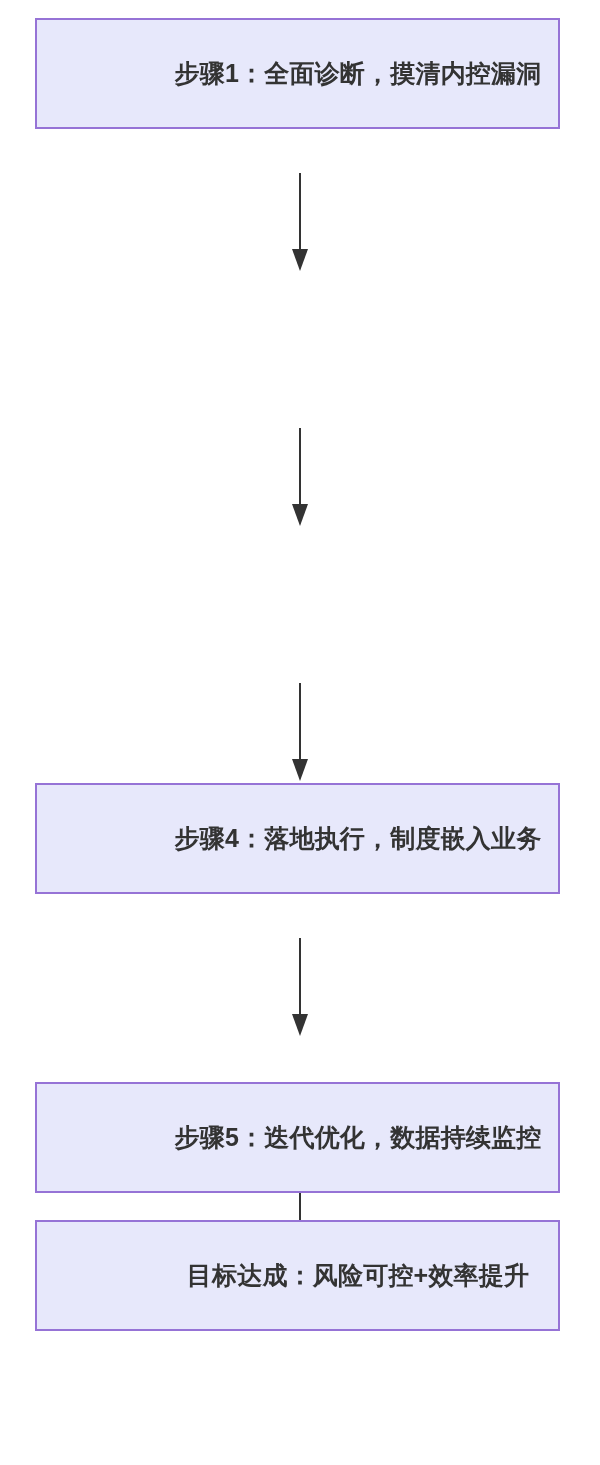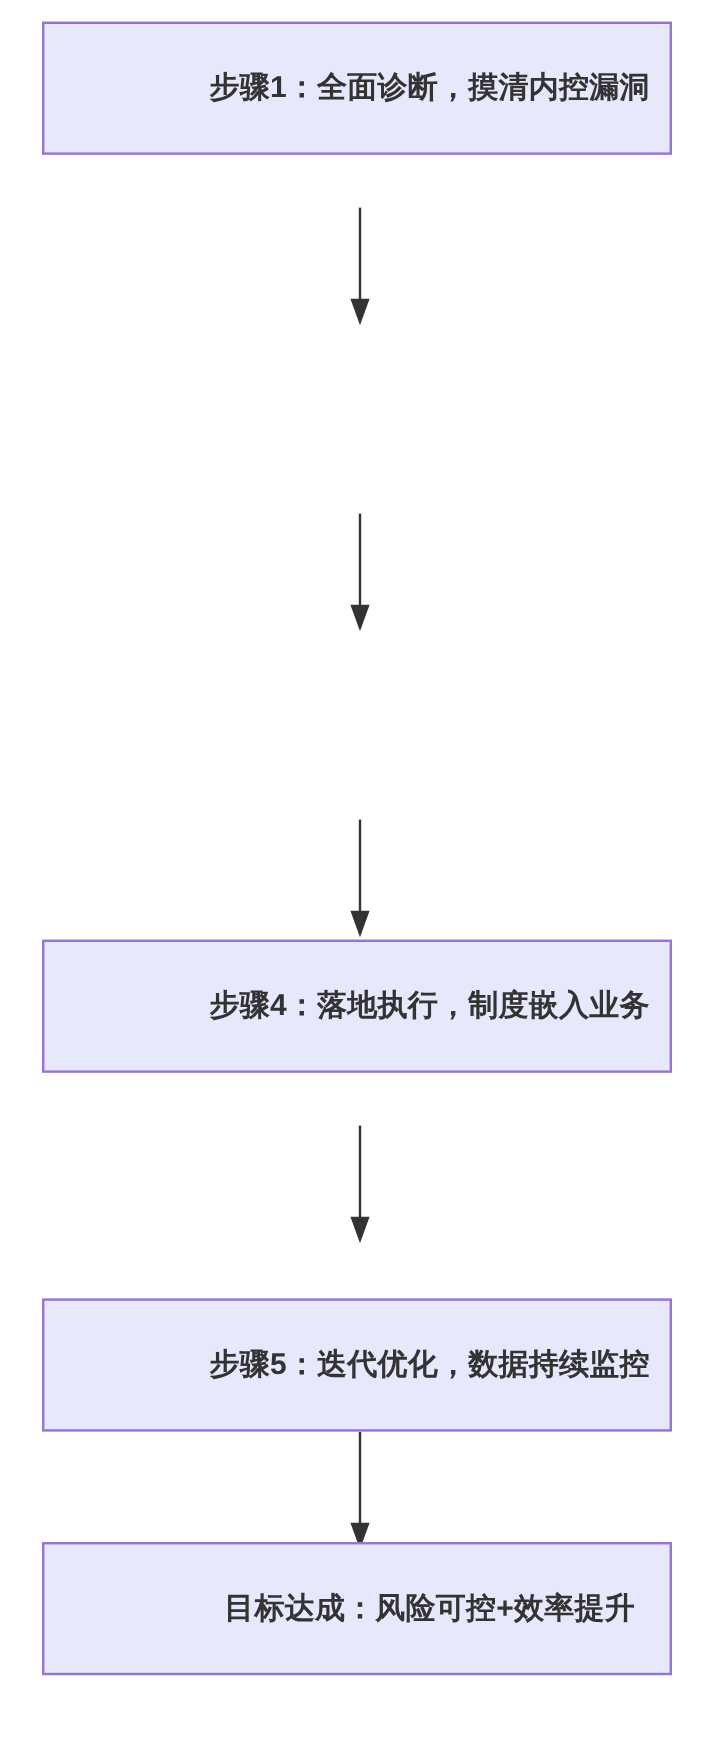--- a/index.html
+++ b/index.html
@@ -103,17 +103,17 @@
 
 
   <div class="node-box" style="top:783px;">
     <span class="node-label">步骤4：落地执行，制度嵌入业务</span>
   </div>
 
   <div class="node-box" style="top:1038px;margin-top:44px;">
     <span class="node-label">步骤5：迭代优化，数据持续监控</span>
   </div>
 
-  <div class="node-box" style="top:1285px;">
+  <div class="node-box" style="top:1220px;">
     <span class="node-label">目标达成：风险可控+效率提升</span>
   </div>
 
 </div>
 
 </body></html>

